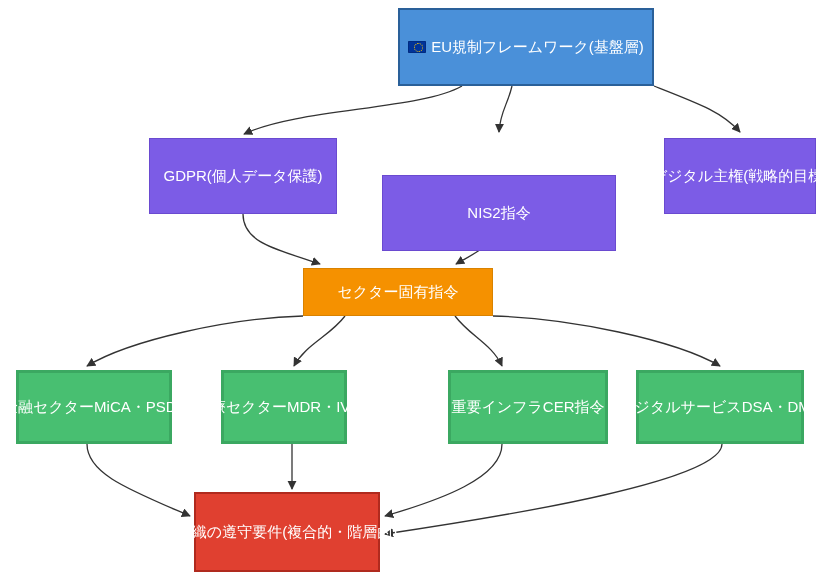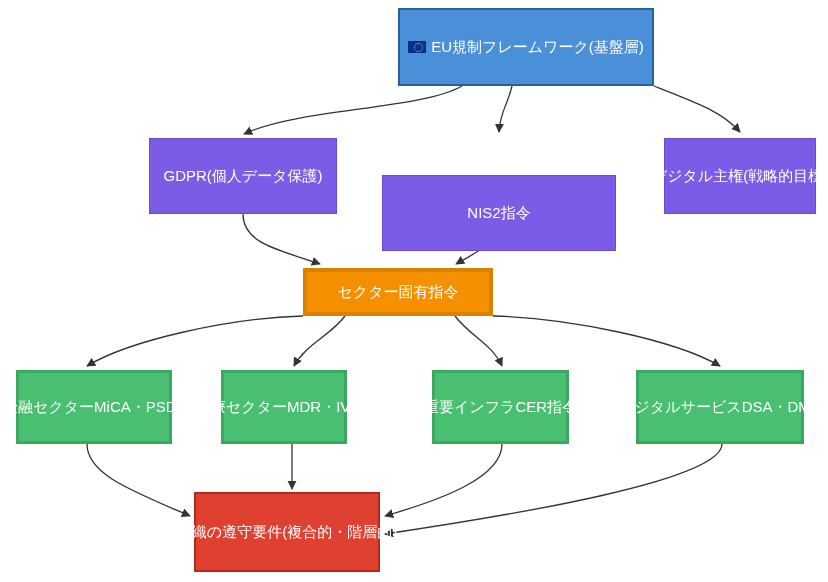--- a/index.html
+++ b/index.html
@@ -42,21 +42,21 @@
   .node-blue {
     background: #4a90d9;
     border: 2px solid #2a6099;
   }
   .node-purple {
     background: #7c5ce6;
     border: 1px solid #6a4ad0;
   }
   .node-orange {
     background: #f59100;
-    border: 4px solid #0f172a;
+    border: 1px solid #0f172a;
   }
   .node-green {
     background: #48bf71;
     border: 3px solid #701a75;
     margin-left: 8px;
   }
   .node-red {
     background: #e04030;
     border: 2px solid #b02a1e;
   }
@@ -121,21 +121,21 @@
   </div>
 
   <div class="node node-green" style="left: 8px; top: 370px; width: 156px; height: 74px; background: rgb(72, 191, 113); border-color: rgb(59, 168, 97);">
     <span class="line1">金融セクター</span>
     <span class="line2">MiCA・PSD3</span>
   </div>
   <div class="node node-green" style="left: 213px; top: 370px; width: 126px; height: 74px; background: rgb(72, 191, 113); border-color: rgb(59, 168, 97);">
     <span class="line1">医療セクター</span>
     <span class="line2">MDR・IVDR</span>
   </div>
-  <div class="node node-green" style="left: 424px; top: 370px; width: 137px; height: 74px; background: rgb(72, 191, 113); border-color: rgb(59, 168, 97);">
+  <div class="node node-green" style="left: 440px; top: 370px; width: 160px; height: 74px; background: rgb(72, 191, 113); border-color: rgb(59, 168, 97);">
     <span class="line1">重要インフラ</span>
     <span class="line2">CER指令</span>
   </div>
   <div class="node node-green" style="left: 628px; top: 370px; width: 168px; height: 74px; background: rgb(72, 191, 113); border-color: rgb(59, 168, 97);">
     <span class="line1">デジタルサービス</span>
     <span class="line2">DSA・DMA</span>
   </div>
 
   <div class="node node-red" style="left: 194px; top: 492px; width: 186px; height: 80px; background: rgb(224, 64, 48); border-color: rgb(176, 42, 30);">
     <span class="line1">組織の遵守要件</span>

